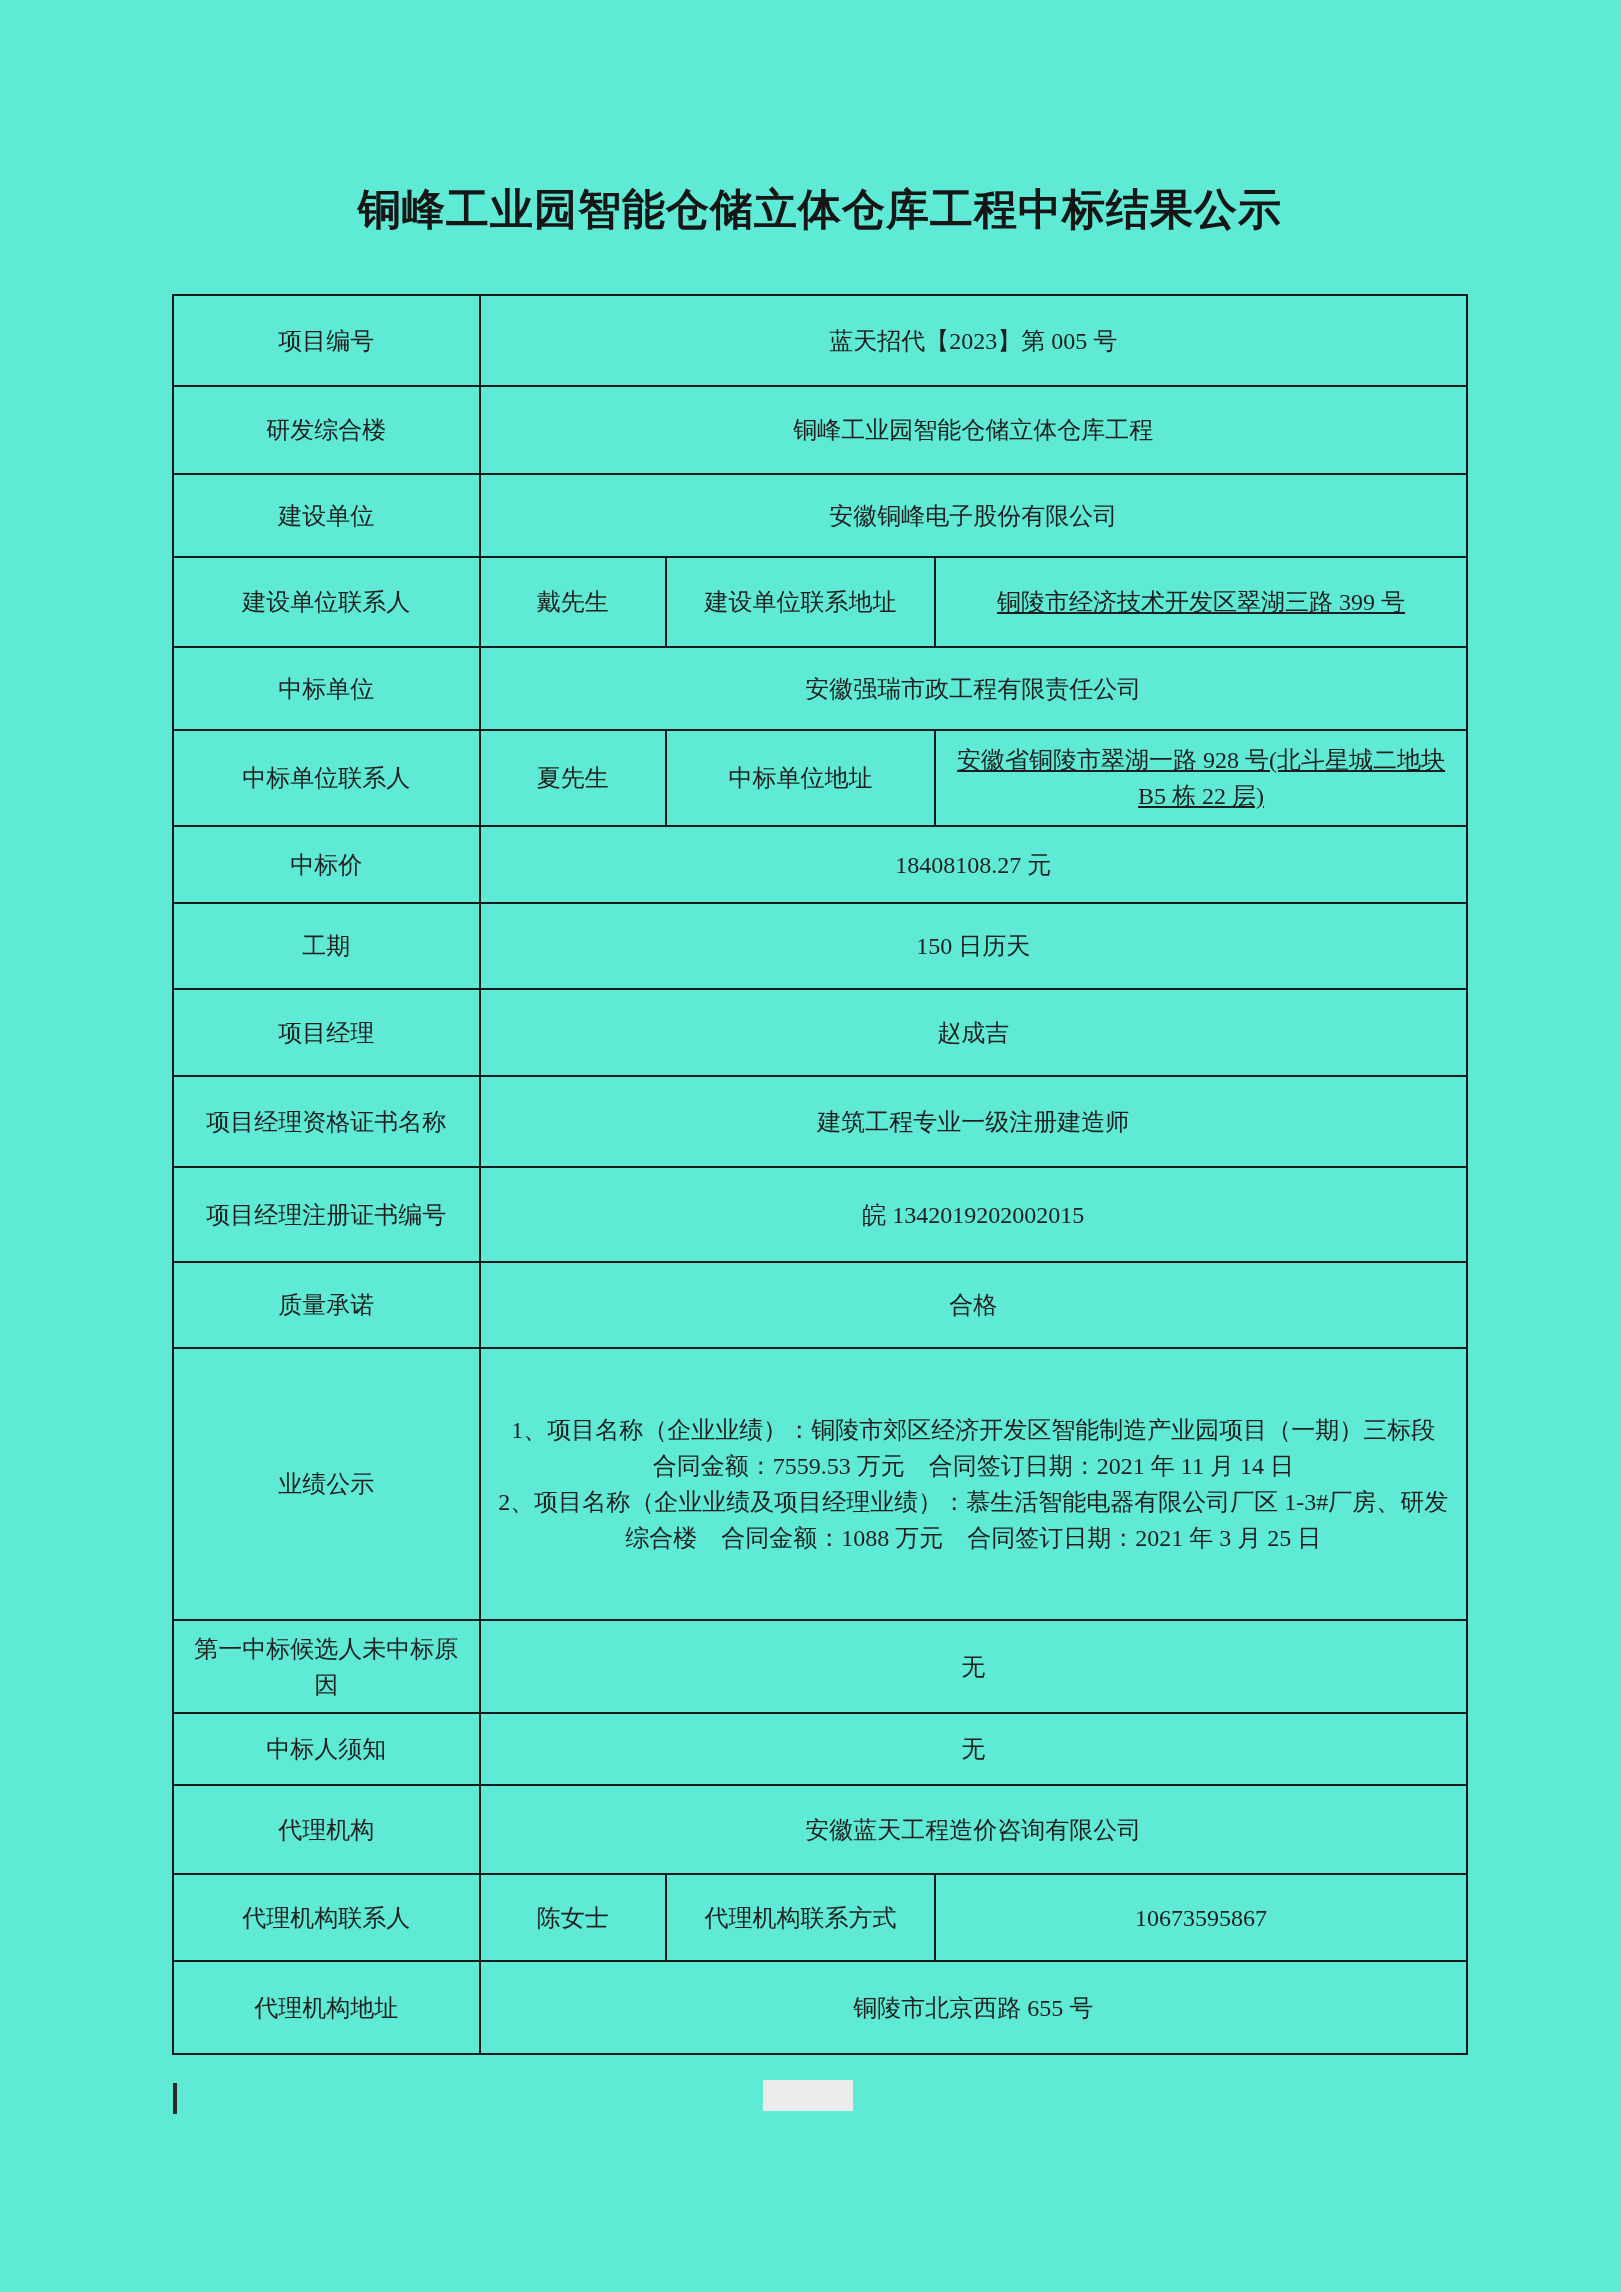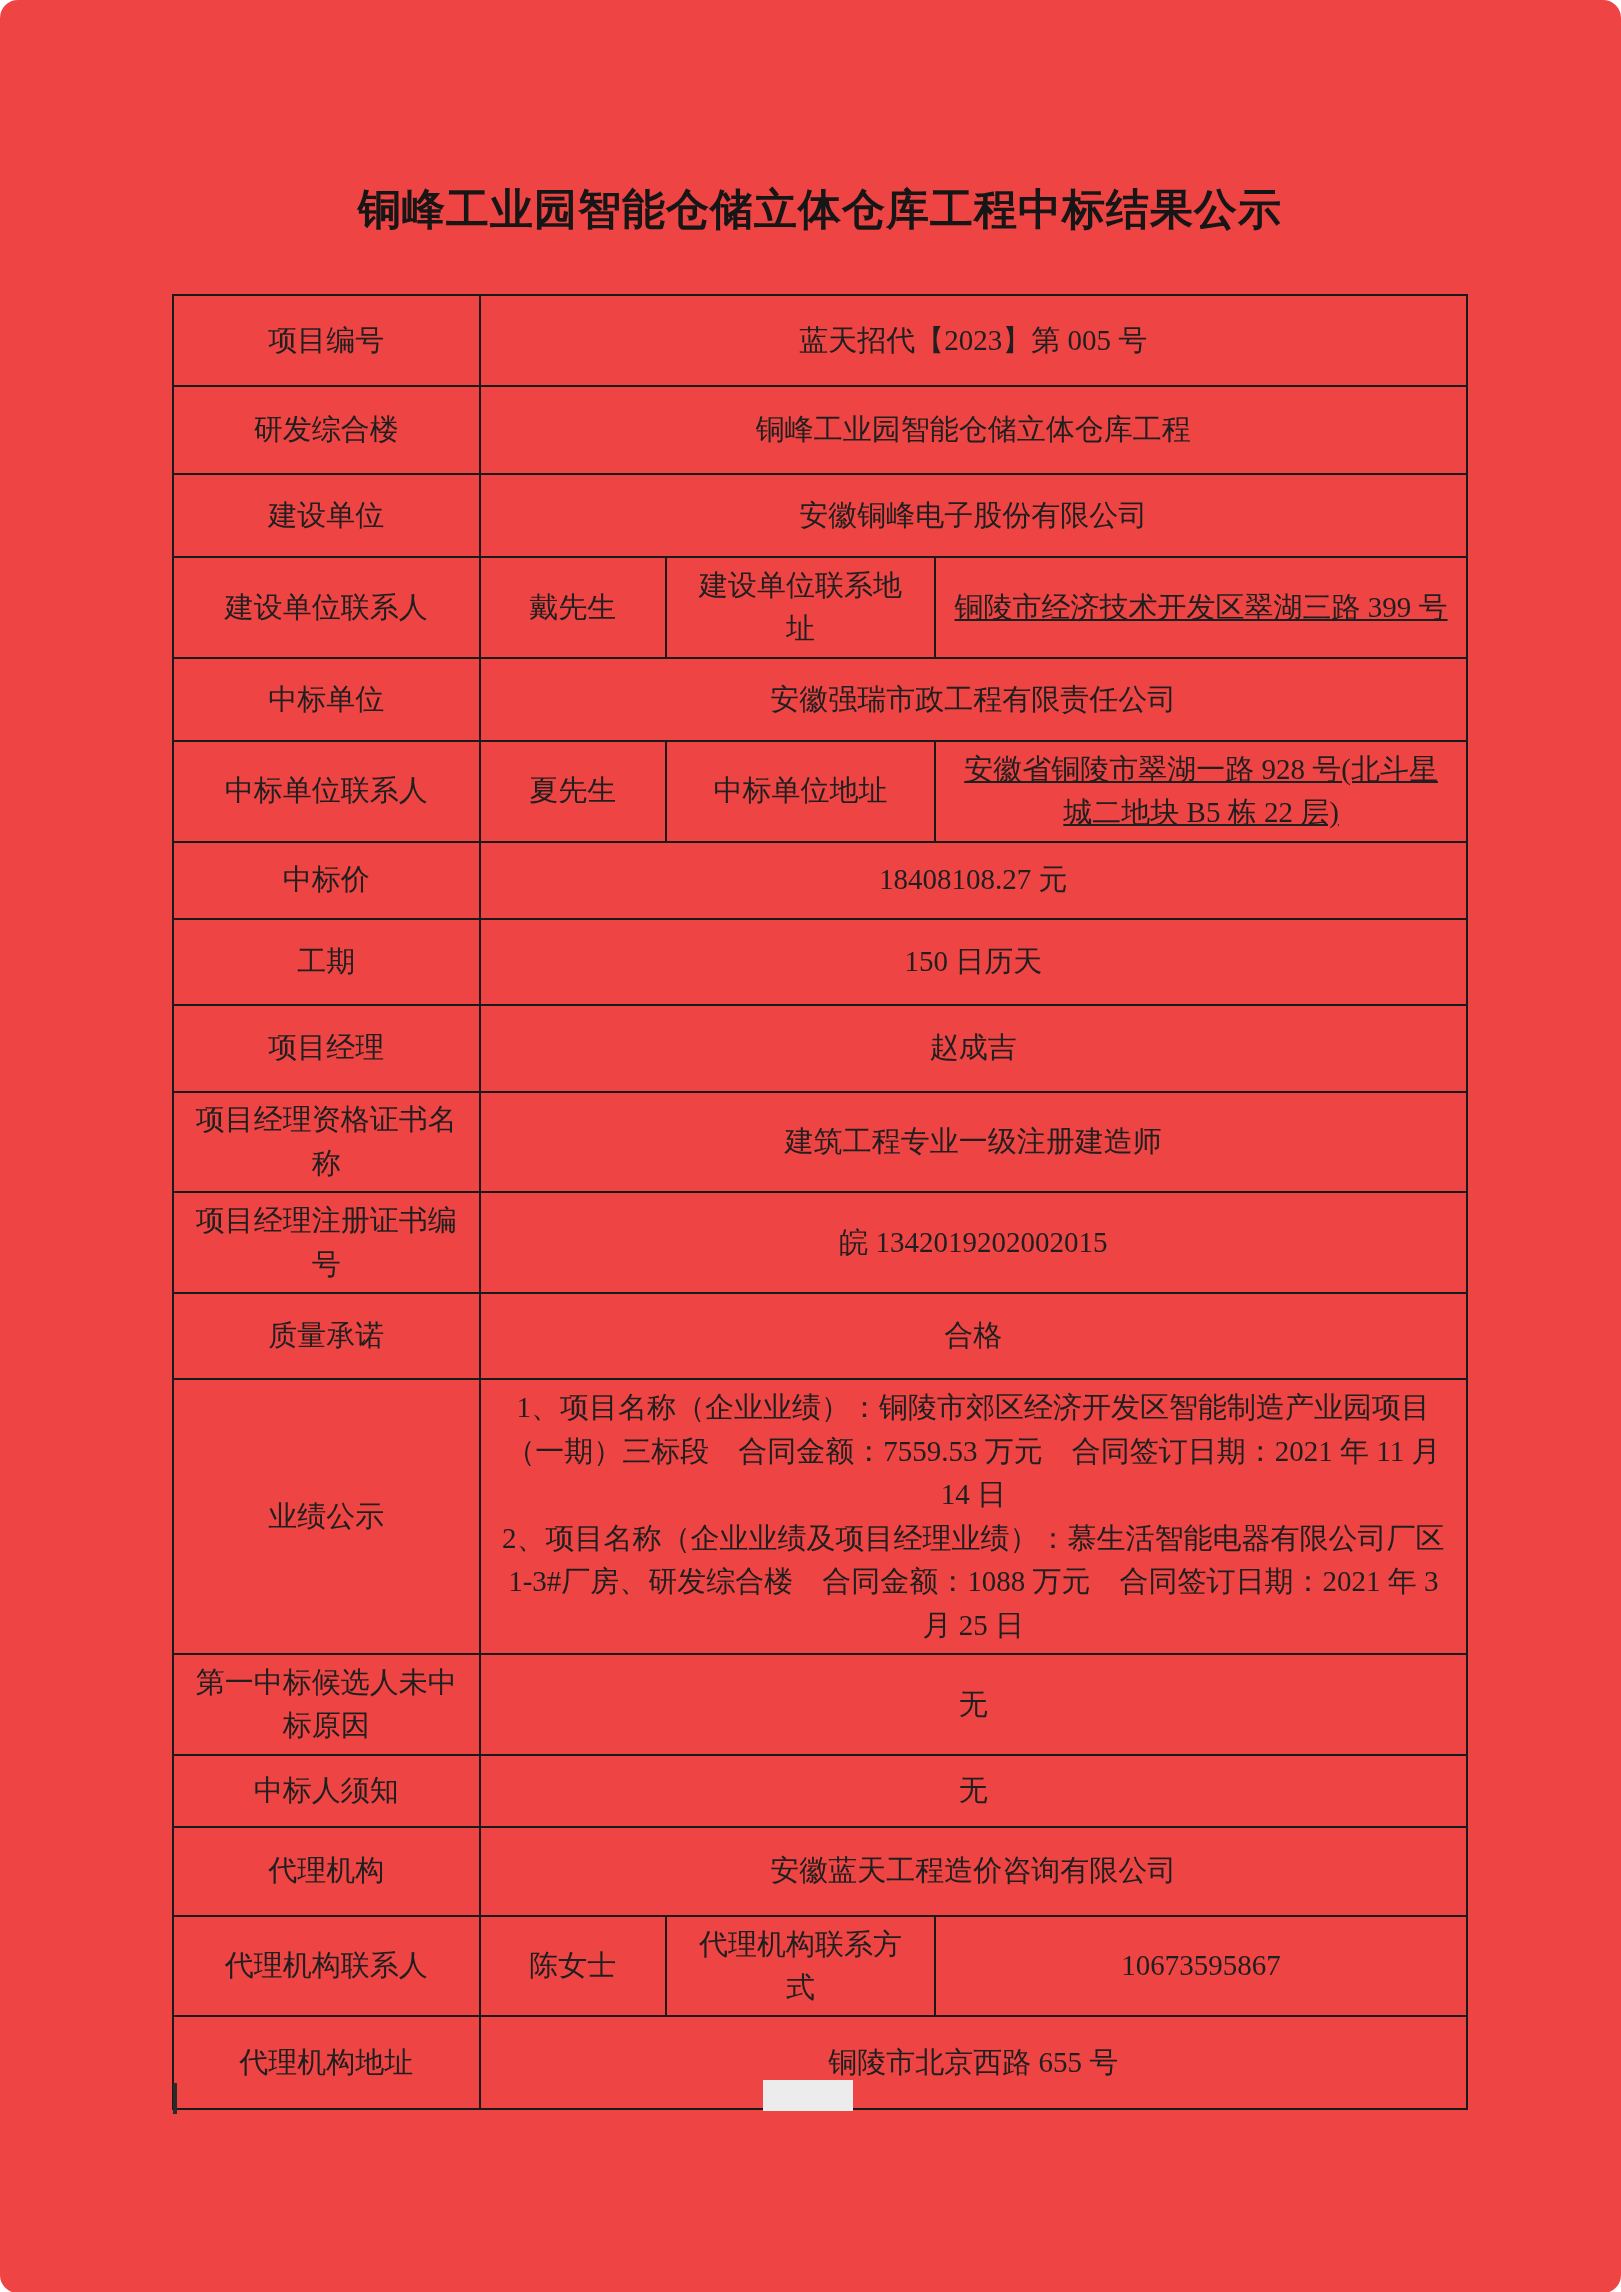--- a/index.html
+++ b/index.html
@@ -7,22 +7,21 @@
   body {
     width: 1621px;
     height: 2293px;
     position: relative;
     font-family: "Liberation Serif", "DejaVu Serif", serif;
     color: #1c1c1c;
   }
   .page {
     position: absolute;
     inset: 0;
-    background: #ef4444;
-    border-radius: 18px;
+    background: #5eead4;
   }
   .doc-title {
     position: absolute;
     top: 181px;
     left: 172px;
     width: 1296px;
     text-align: center;
     font-size: 43px;
     font-weight: bold;
     letter-spacing: 1px;
@@ -30,21 +29,21 @@
     white-space: nowrap;
   }
   table.bid-table {
     position: absolute;
     top: 294px;
     left: 172px;
     width: 1296px;
     border-collapse: collapse;
     table-layout: fixed;
     border: 2.9px solid #1a1a1a;
-    font-size: 29px;
+    font-size: 24px;
   }
   table.bid-table td {
     border: 2px solid #1a1a1a;
     border-top-width: 2.9px;
     border-bottom-width: 2.9px;
     text-align: center;
     vertical-align: middle;
     padding: 5.9px 17.6px;
     line-height: 1.5;
     color: #1f1f1f;

